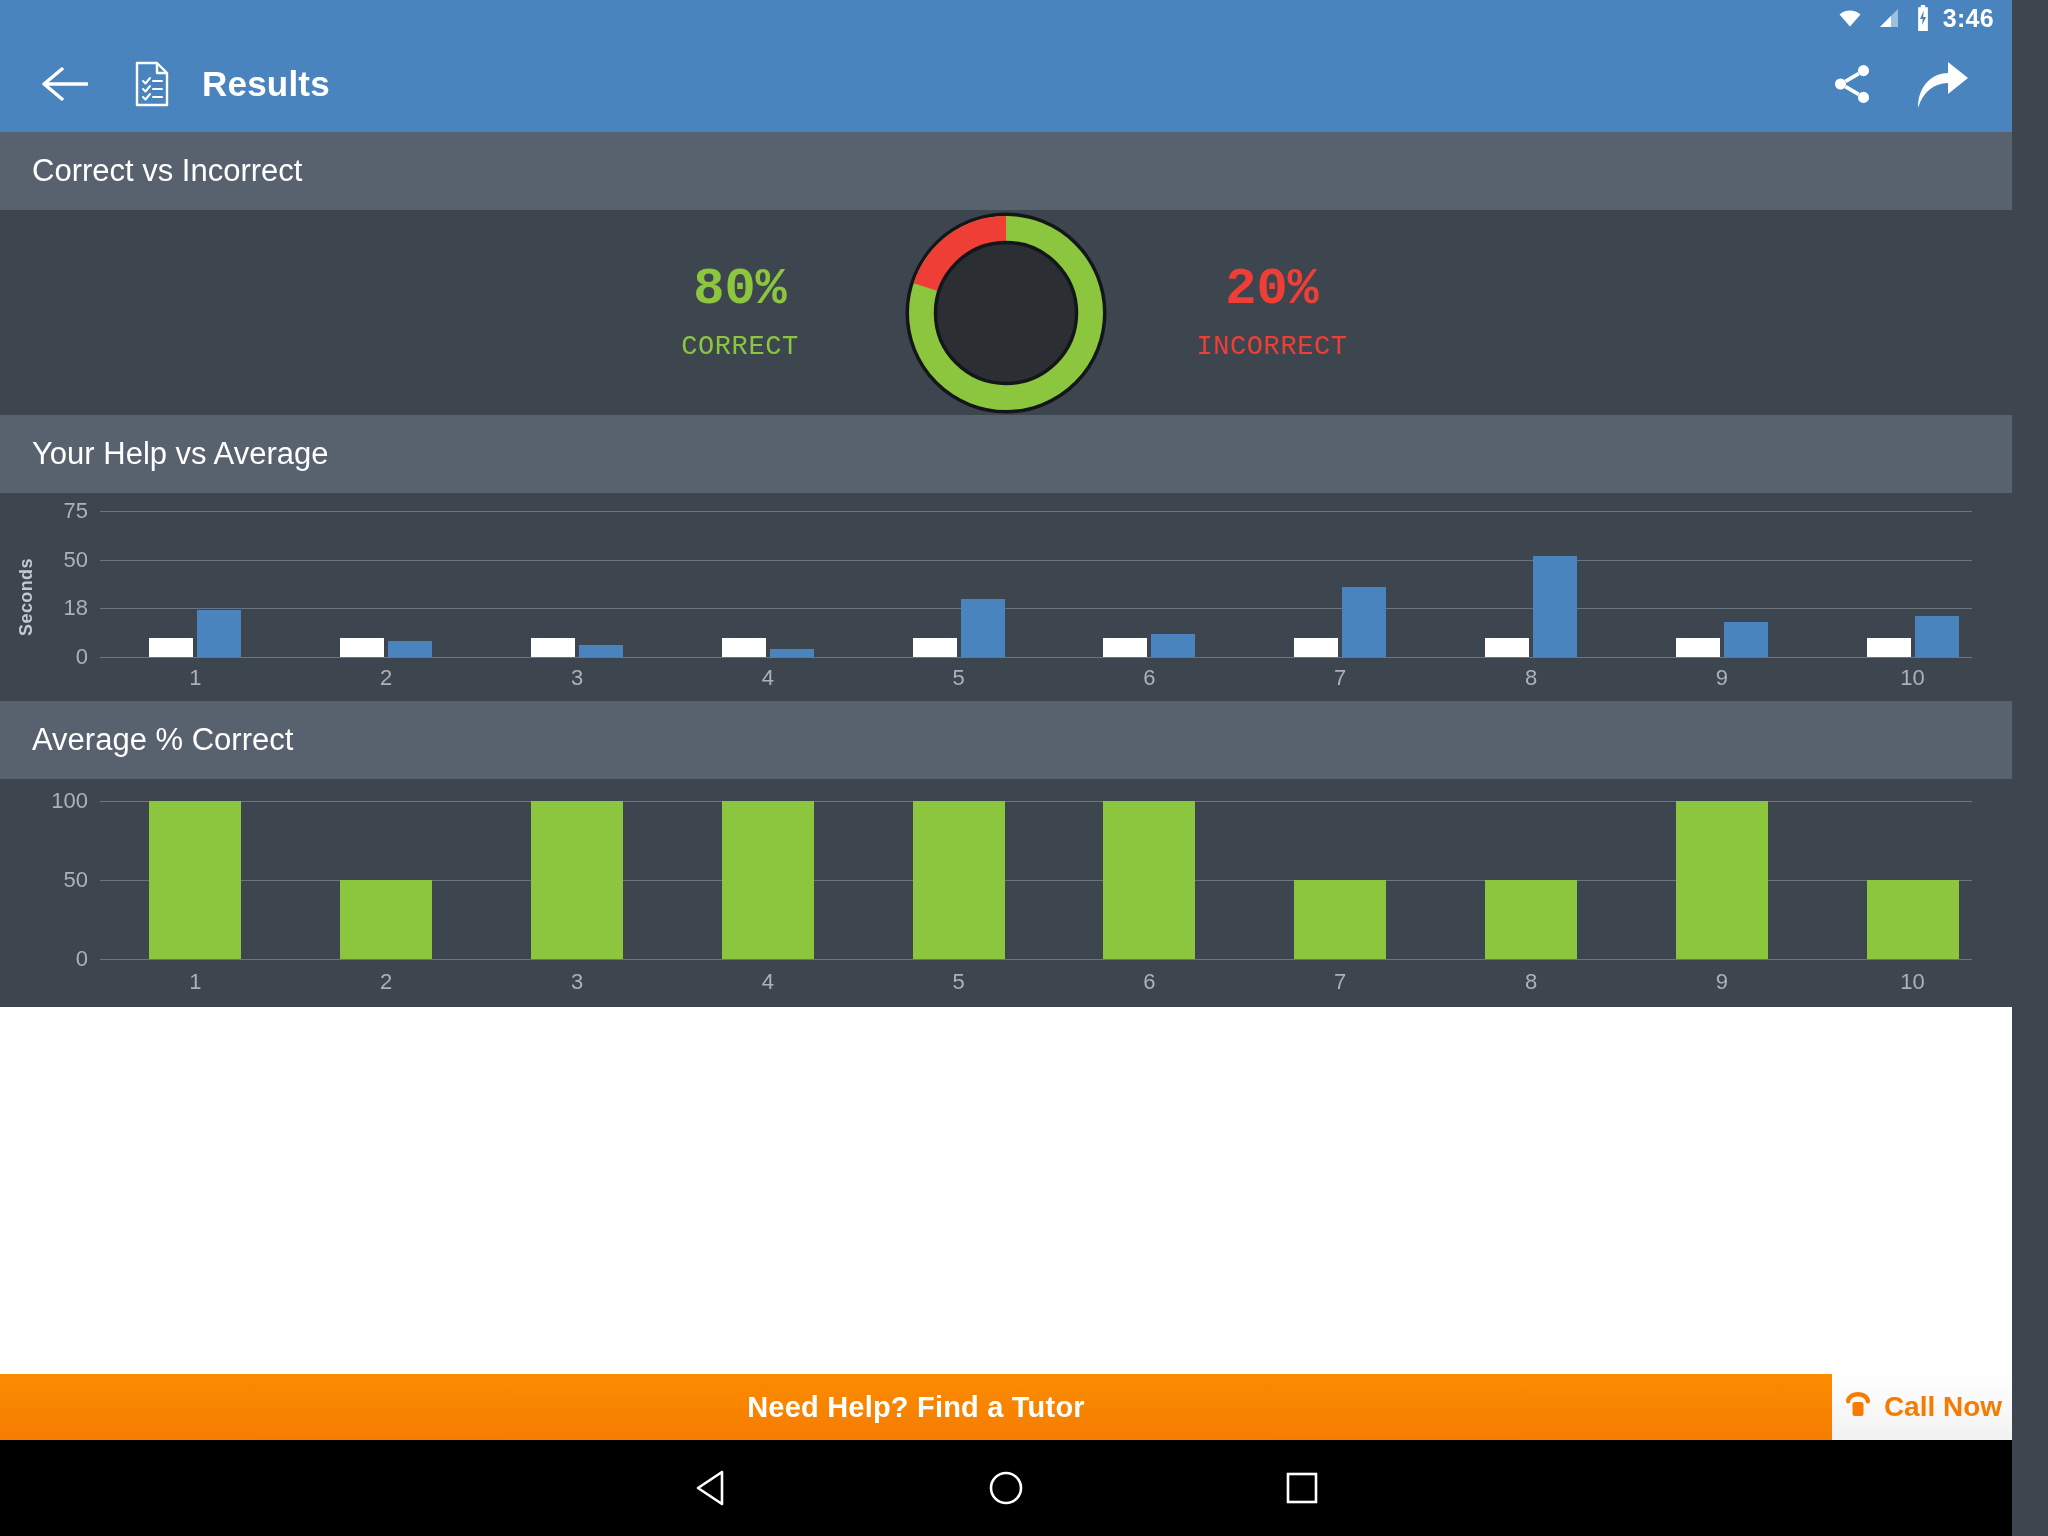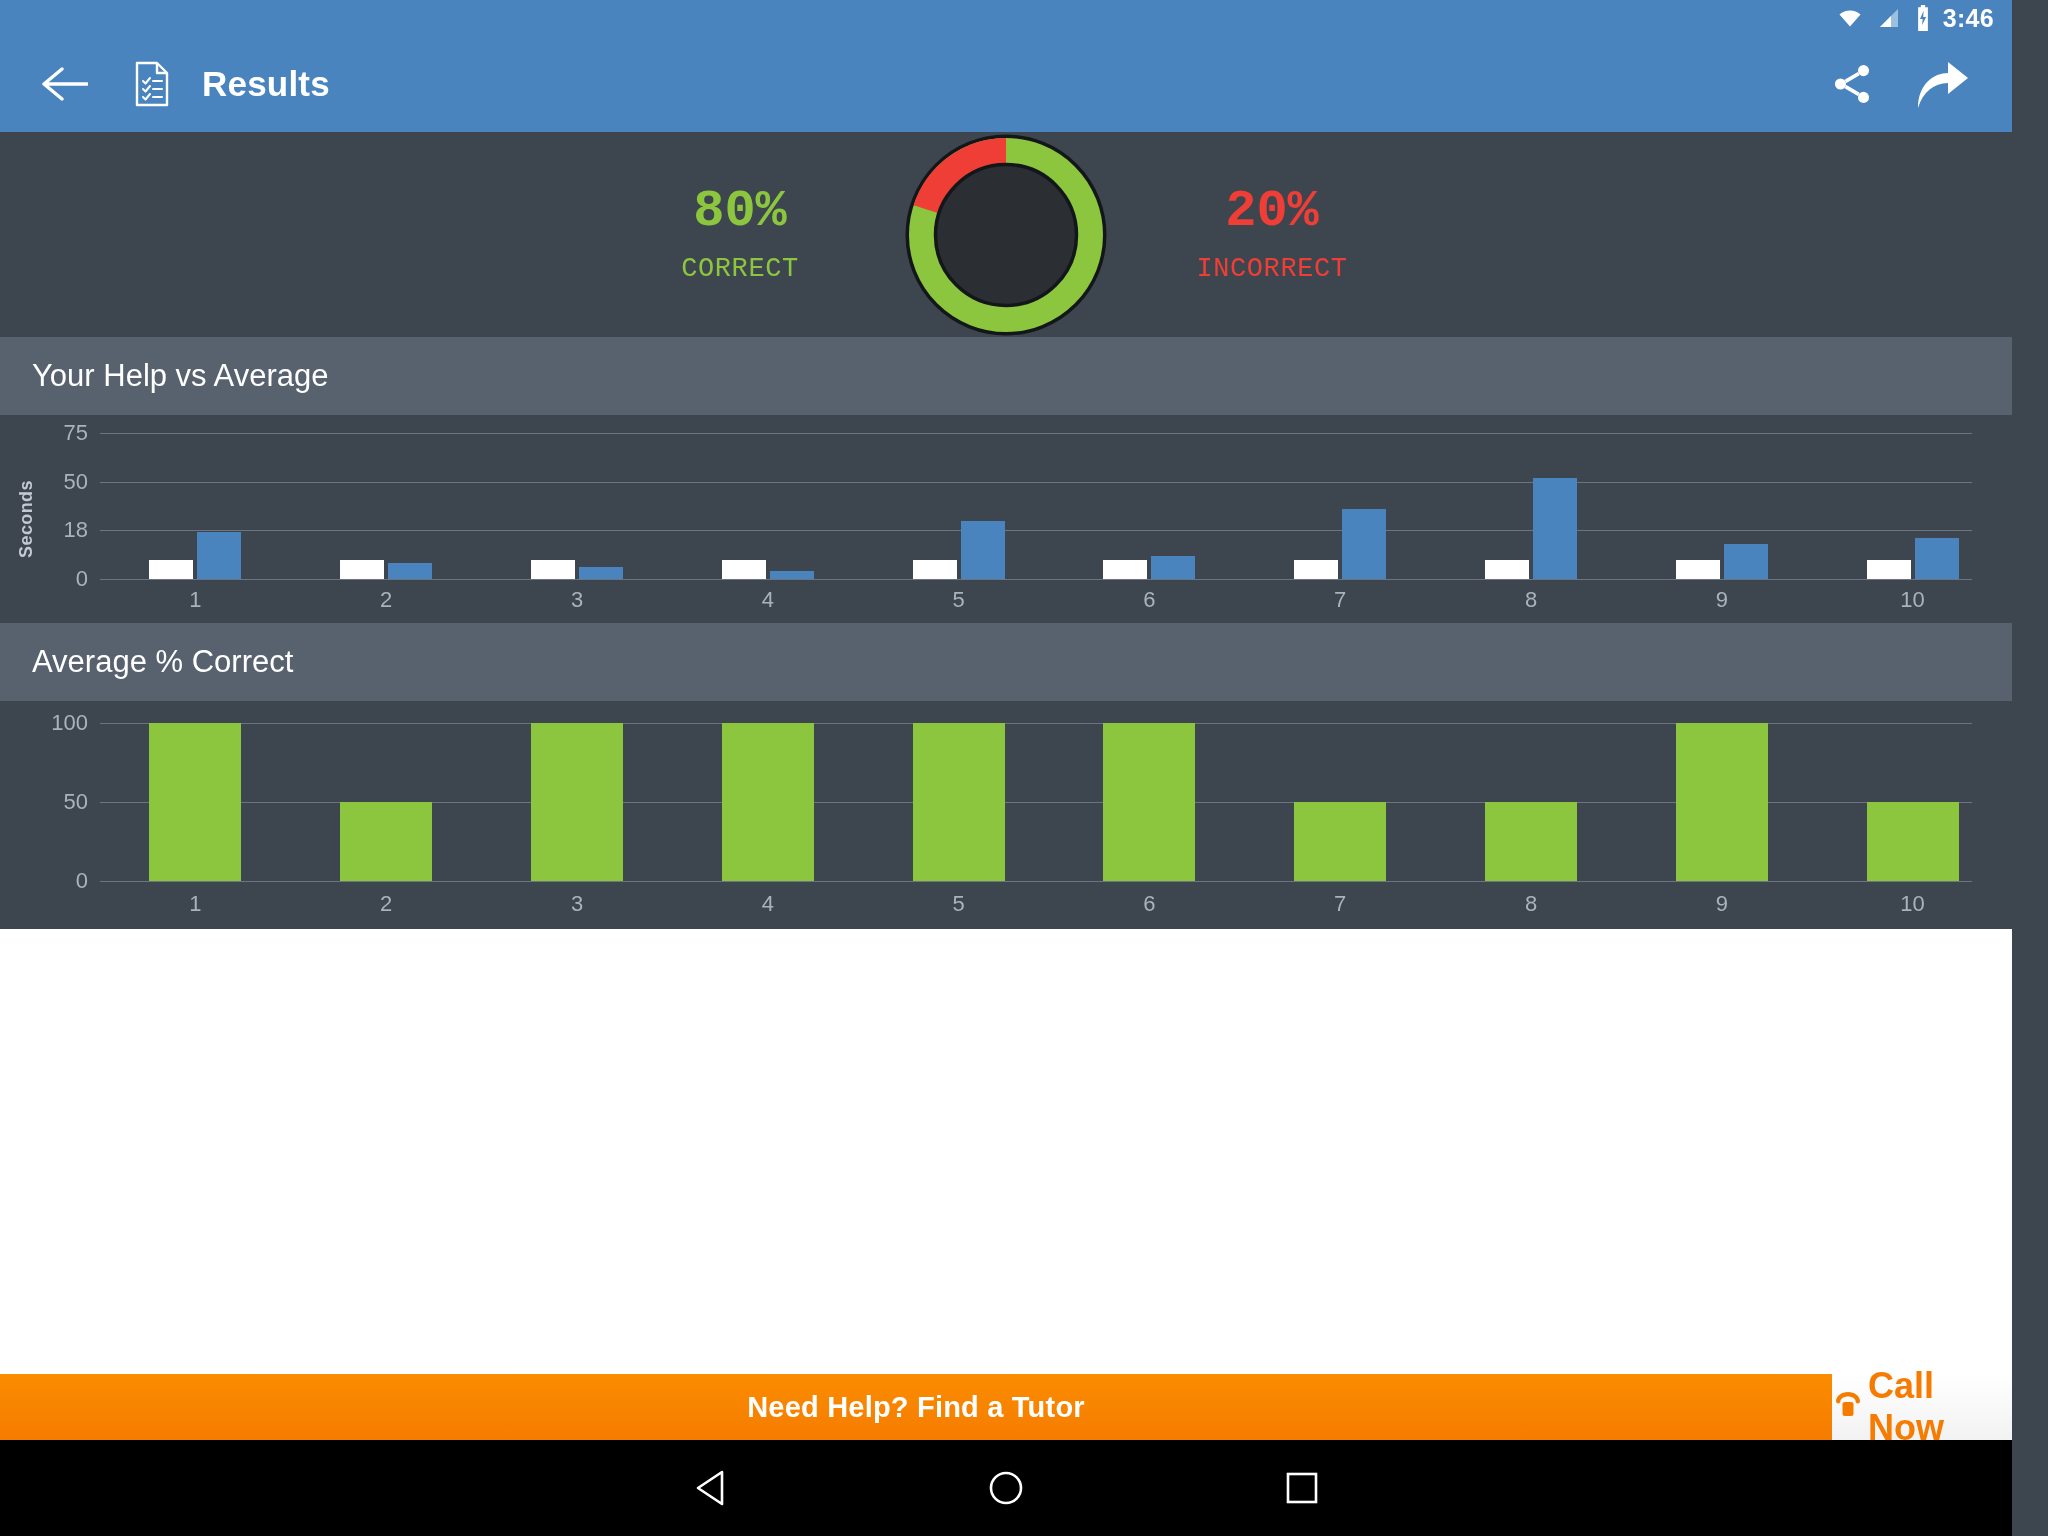--- a/index.html
+++ b/index.html
@@ -76,22 +76,22 @@
 
   
   .adbar { height:66px; flex:0 0 66px; display:flex; }
   .ad-main {
     flex:1; background:linear-gradient(#fb8c00,#f57c00);
     display:flex; align-items:center; justify-content:center;
     color:#fff; font-size:29px; font-weight:bold; letter-spacing:.2px;
   }
   .ad-call {
     width:180px; background:linear-gradient(#ffffff,#f2f2f2);
-    display:flex; align-items:center; justify-content:center; gap:4px;
-    color:#f57c00; font-size:36px; font-weight:bold;
+    display:flex; align-items:center; justify-content:center; gap:10px;
+    color:#f57c00; font-size:28px; font-weight:bold;
   }
 
   
   .navbar {
     height:96px; flex:0 0 96px; background:#000;
     display:flex; align-items:center; justify-content:center; gap:236px;
   }
   .navbtn { width:60px; height:60px; display:flex; align-items:center; justify-content:center; }
 </style>
 </head>
@@ -148,20 +148,21 @@
         <path d="M8.6 10.6l6.9-4M8.6 13.4l6.9 4" stroke="#fff" stroke-width="1.9" fill="none"></path>
       </svg>
     </div>
     <div class="actbtn">
       <svg width="56" height="52" viewBox="0 0 56 52">
         <path d="M4 50 C4 26, 20 15, 34 15 L34 4 L54 20 L34 36 L34 25 C20 25, 9 34, 4 50 Z" fill="#fff"></path>
       </svg>
     </div>
   </div>
 
+  <div class="section-header">Correct vs Incorrect</div>
 
   <div class="donut-panel">
     <div class="donut-side pct-correct">
       <div class="big">80%</div>
       <div class="sub">CORRECT</div>
     </div>
 
     <div class="donut-wrap">
       <svg width="206" height="206" viewBox="0 0 206 206">
 

